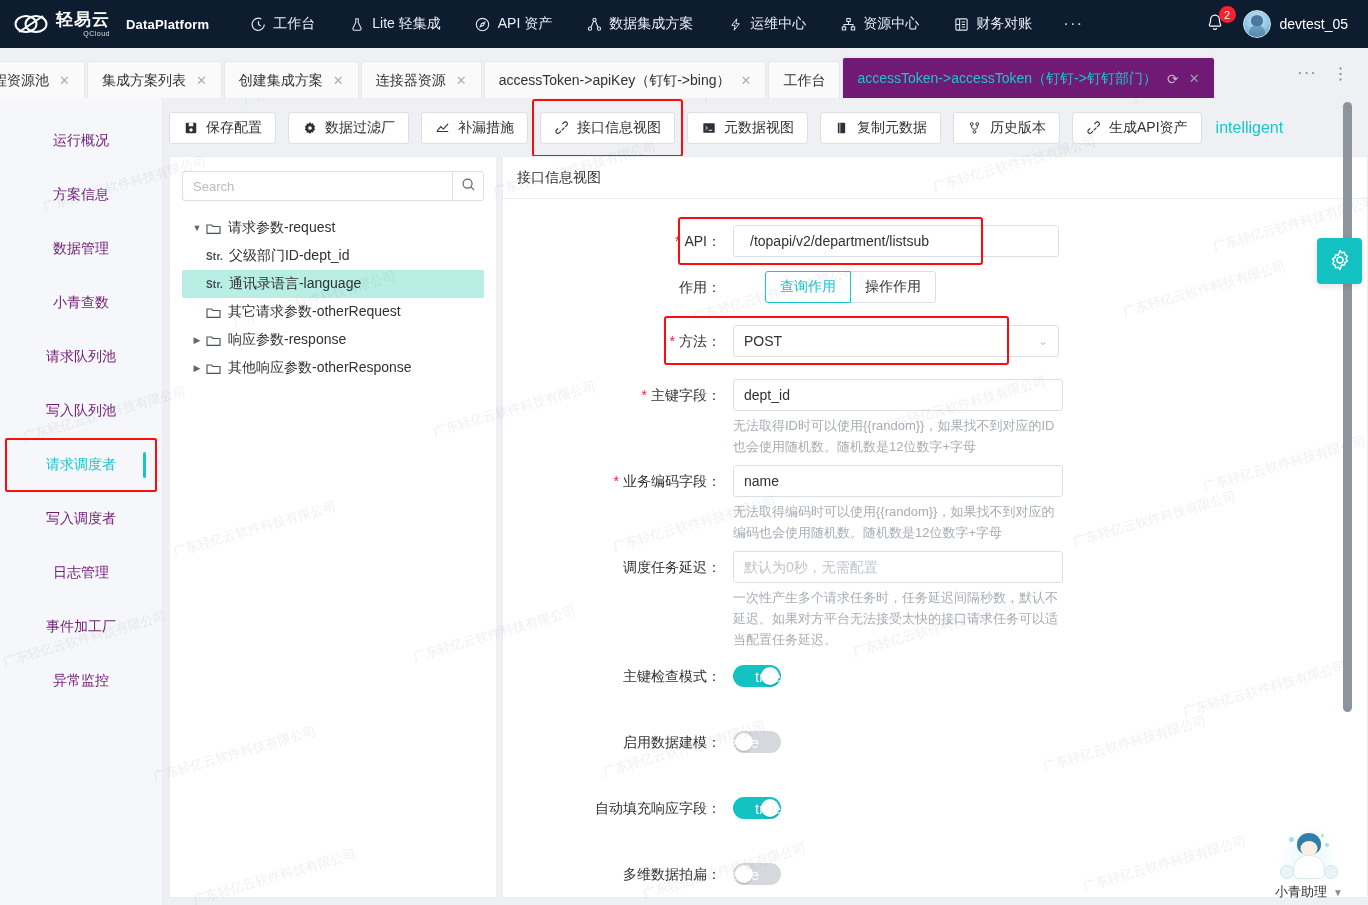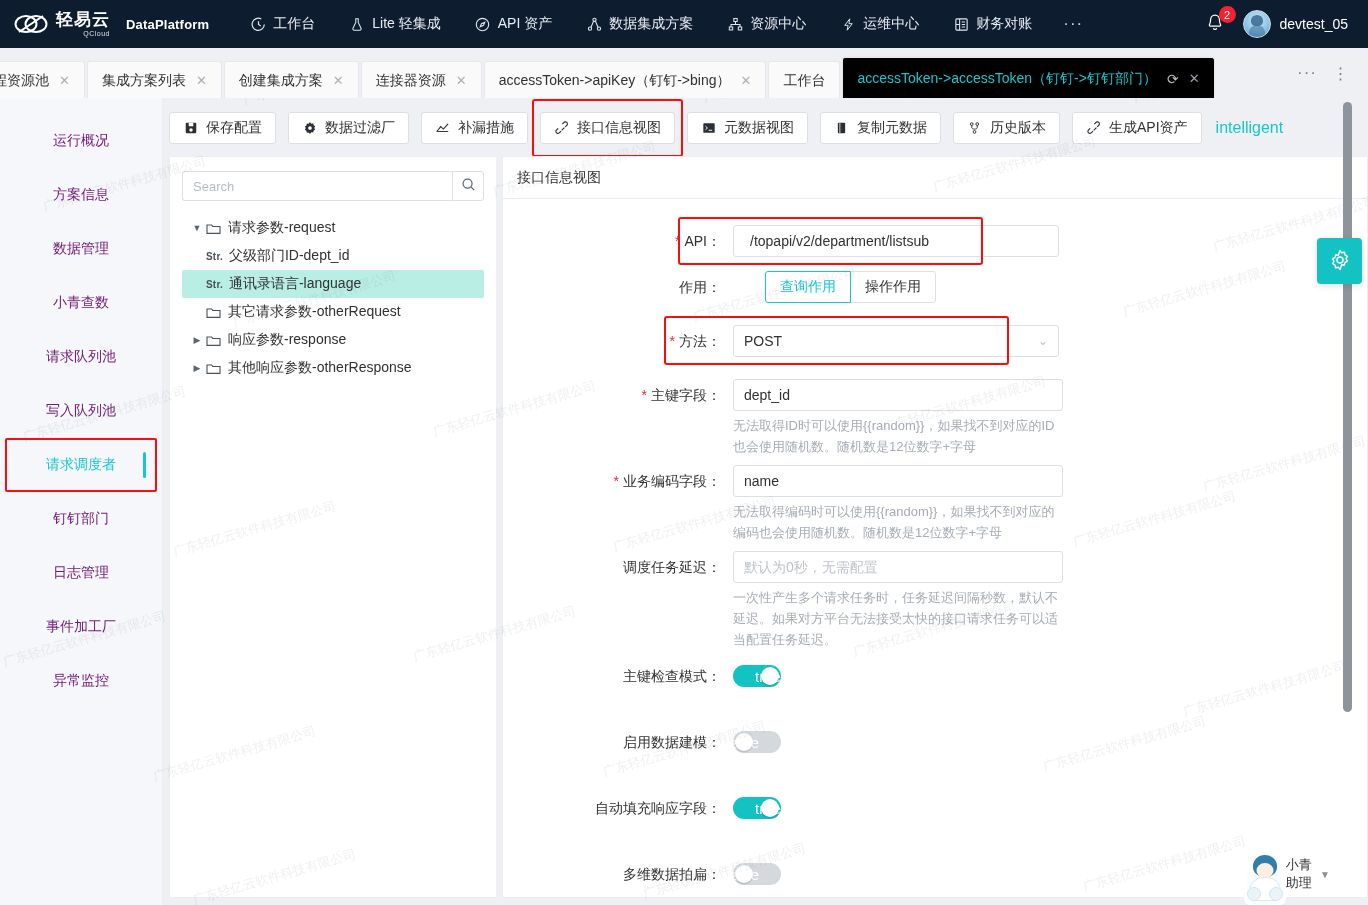--- a/index.html
+++ b/index.html
@@ -66,21 +66,21 @@
     padding:0 14px; margin-right:2px; background:#fafafa;
     border:1px solid #e6e8eb; border-bottom:none;
     border-radius:3px 3px 0 0; font-size:14px; color:#303133;
     white-space:nowrap; cursor:pointer; align-self:flex-end;
     position:relative; top:1px;
   }
   .tab:first-child { margin-left:-22px; }
   .tab .x { color:#aab0b8; font-size:13px; line-height:1; cursor:pointer; }
   .tab.plain { background:#fafafa; }
   .tab.active {
-    background:#000000; color:#17c7cf; height:42px; border-color:#e6e8eb;
+    background:#701a75; color:#17c7cf; height:42px; border-color:#e6e8eb;
     font-weight:500; box-shadow:0 -1px 2px rgba(0,0,0,.03);
   }
   .tab.active .x { color:#9aa2ab; }
   .tab .reload { color:#b7bdc4; font-size:14px; line-height:1; }
   .tabbar-right { display:flex; align-items:center; gap:0; height:50px; padding:0 10px 0 6px; }
   .tb-btn { width:34px; height:50px; display:flex; align-items:center; justify-content:center;
             color:#7a828b; cursor:pointer; font-size:17px; letter-spacing:1px;}
   .tb-btn.vert { font-size:16px; }
 
   
@@ -223,22 +223,22 @@
   #vscroll {
     position:absolute; right:8px; top:4px; width:9px; height:610px;
     background:#8e949c; border-radius:5px; z-index:25; cursor:pointer;
   }
   #vtrack {
     position:absolute; right:8px; top:0; width:9px; bottom:0; background:transparent; z-index:24;
   }
 
   
   #assistant {
-    position:absolute; right:38px; bottom:0; width:86px; z-index:40;
-    display:flex; align-items:center; cursor:pointer;
+    position:absolute; right:16px; bottom:0; width:86px; z-index:40;
+    display:flex; flex-direction:column; align-items:center; cursor:pointer;
   }
   .asst-img {
     width:64px; height:58px; border-radius:6px; position:relative; overflow:hidden;
     background:radial-gradient(ellipse at 50% 60%, #eaf7fb 0%, #ffffff 70%);
   }
   .asst-img .head { position:absolute; left:50%; top:8px; transform:translateX(-50%);
     width:24px; height:22px; border-radius:50% 50% 45% 45%; background:#2f7fa8; }
   .asst-img .face { position:absolute; left:50%; top:16px; transform:translateX(-50%);
     width:17px; height:15px; border-radius:50%; background:#fdeee4; }
   .asst-img .body { position:absolute; left:50%; top:30px; transform:translateX(-50%);
@@ -316,36 +316,36 @@
             <circle cx="8" cy="3" r="1.7" fill="none" stroke="#dfe7f0" stroke-width="1.2"></circle>
             <circle cx="3.2" cy="12.4" r="1.7" fill="none" stroke="#dfe7f0" stroke-width="1.2"></circle>
             <circle cx="12.8" cy="12.4" r="1.7" fill="none" stroke="#dfe7f0" stroke-width="1.2"></circle>
             <path d="M7 4.4 4.3 10.9M9 4.4l2.7 6.5" stroke="#dfe7f0" stroke-width="1.2" fill="none"></path>
           </svg>
       </span>
       <span>数据集成方案</span>
     </div>
     <div class="navitem">
       <span class="ic">
+        <svg width="13" height="15" viewBox="0 0 16 16">
+            <path d="M9.6 1 3.4 9h4.1l-1.1 6 6.2-8H8.5z" fill="none" stroke="#dfe7f0" stroke-width="1.2"></path>
+          </svg>
+      </span>
+      <span>运维中心</span>
+    </div>
+    <div class="navitem">
+      <span class="ic">
         <svg width="15" height="15" viewBox="0 0 16 16">
             <rect x="6.2" y="1.6" width="3.6" height="3.2" fill="none" stroke="#dfe7f0" stroke-width="1.1"></rect>
             <rect x="1.4" y="10.6" width="3.6" height="3.2" fill="none" stroke="#dfe7f0" stroke-width="1.1"></rect>
             <rect x="11" y="10.6" width="3.6" height="3.2" fill="none" stroke="#dfe7f0" stroke-width="1.1"></rect>
             <path d="M8 4.8v3.3M3.2 10.6V8.1h9.6v2.5" fill="none" stroke="#dfe7f0" stroke-width="1.1"></path>
           </svg>
       </span>
       <span>资源中心</span>
-    </div>
-    <div class="navitem">
-      <span class="ic">
-        <svg width="13" height="15" viewBox="0 0 16 16">
-            <path d="M9.6 1 3.4 9h4.1l-1.1 6 6.2-8H8.5z" fill="none" stroke="#dfe7f0" stroke-width="1.2"></path>
-          </svg>
-      </span>
-      <span>运维中心</span>
     </div>
     <div class="navitem">
       <span class="ic">
         <svg width="15" height="15" viewBox="0 0 16 16">
             <rect x="2" y="2" width="12" height="12" rx="1" fill="none" stroke="#dfe7f0" stroke-width="1.2"></rect>
             <path d="M6 2v12M2 8h4M8.2 5.4h3.6M8.2 8h3.6M8.2 10.6h3.6" stroke="#dfe7f0" stroke-width="1.1" fill="none"></path>
           </svg>
       </span>
       <span>财务对账</span>
     </div>
@@ -426,21 +426,21 @@
       </div>
     <div class="side-item">
         <span>写入队列池</span>
       </div>
     <div class="side-item active">
       <span>请求调度者</span>
       <span class="side-bar"></span>
       <span class="redbox-side"></span>
     </div>
     <div class="side-item">
-        <span>钉钉部门</span>
+        <span>写入调度者</span>
       </div>
     <div class="side-item">
         <span>日志管理</span>
       </div>
     <div class="side-item">
         <span>事件加工厂</span>
       </div>
     <div class="side-item">
         <span>异常监控</span>
       </div>

